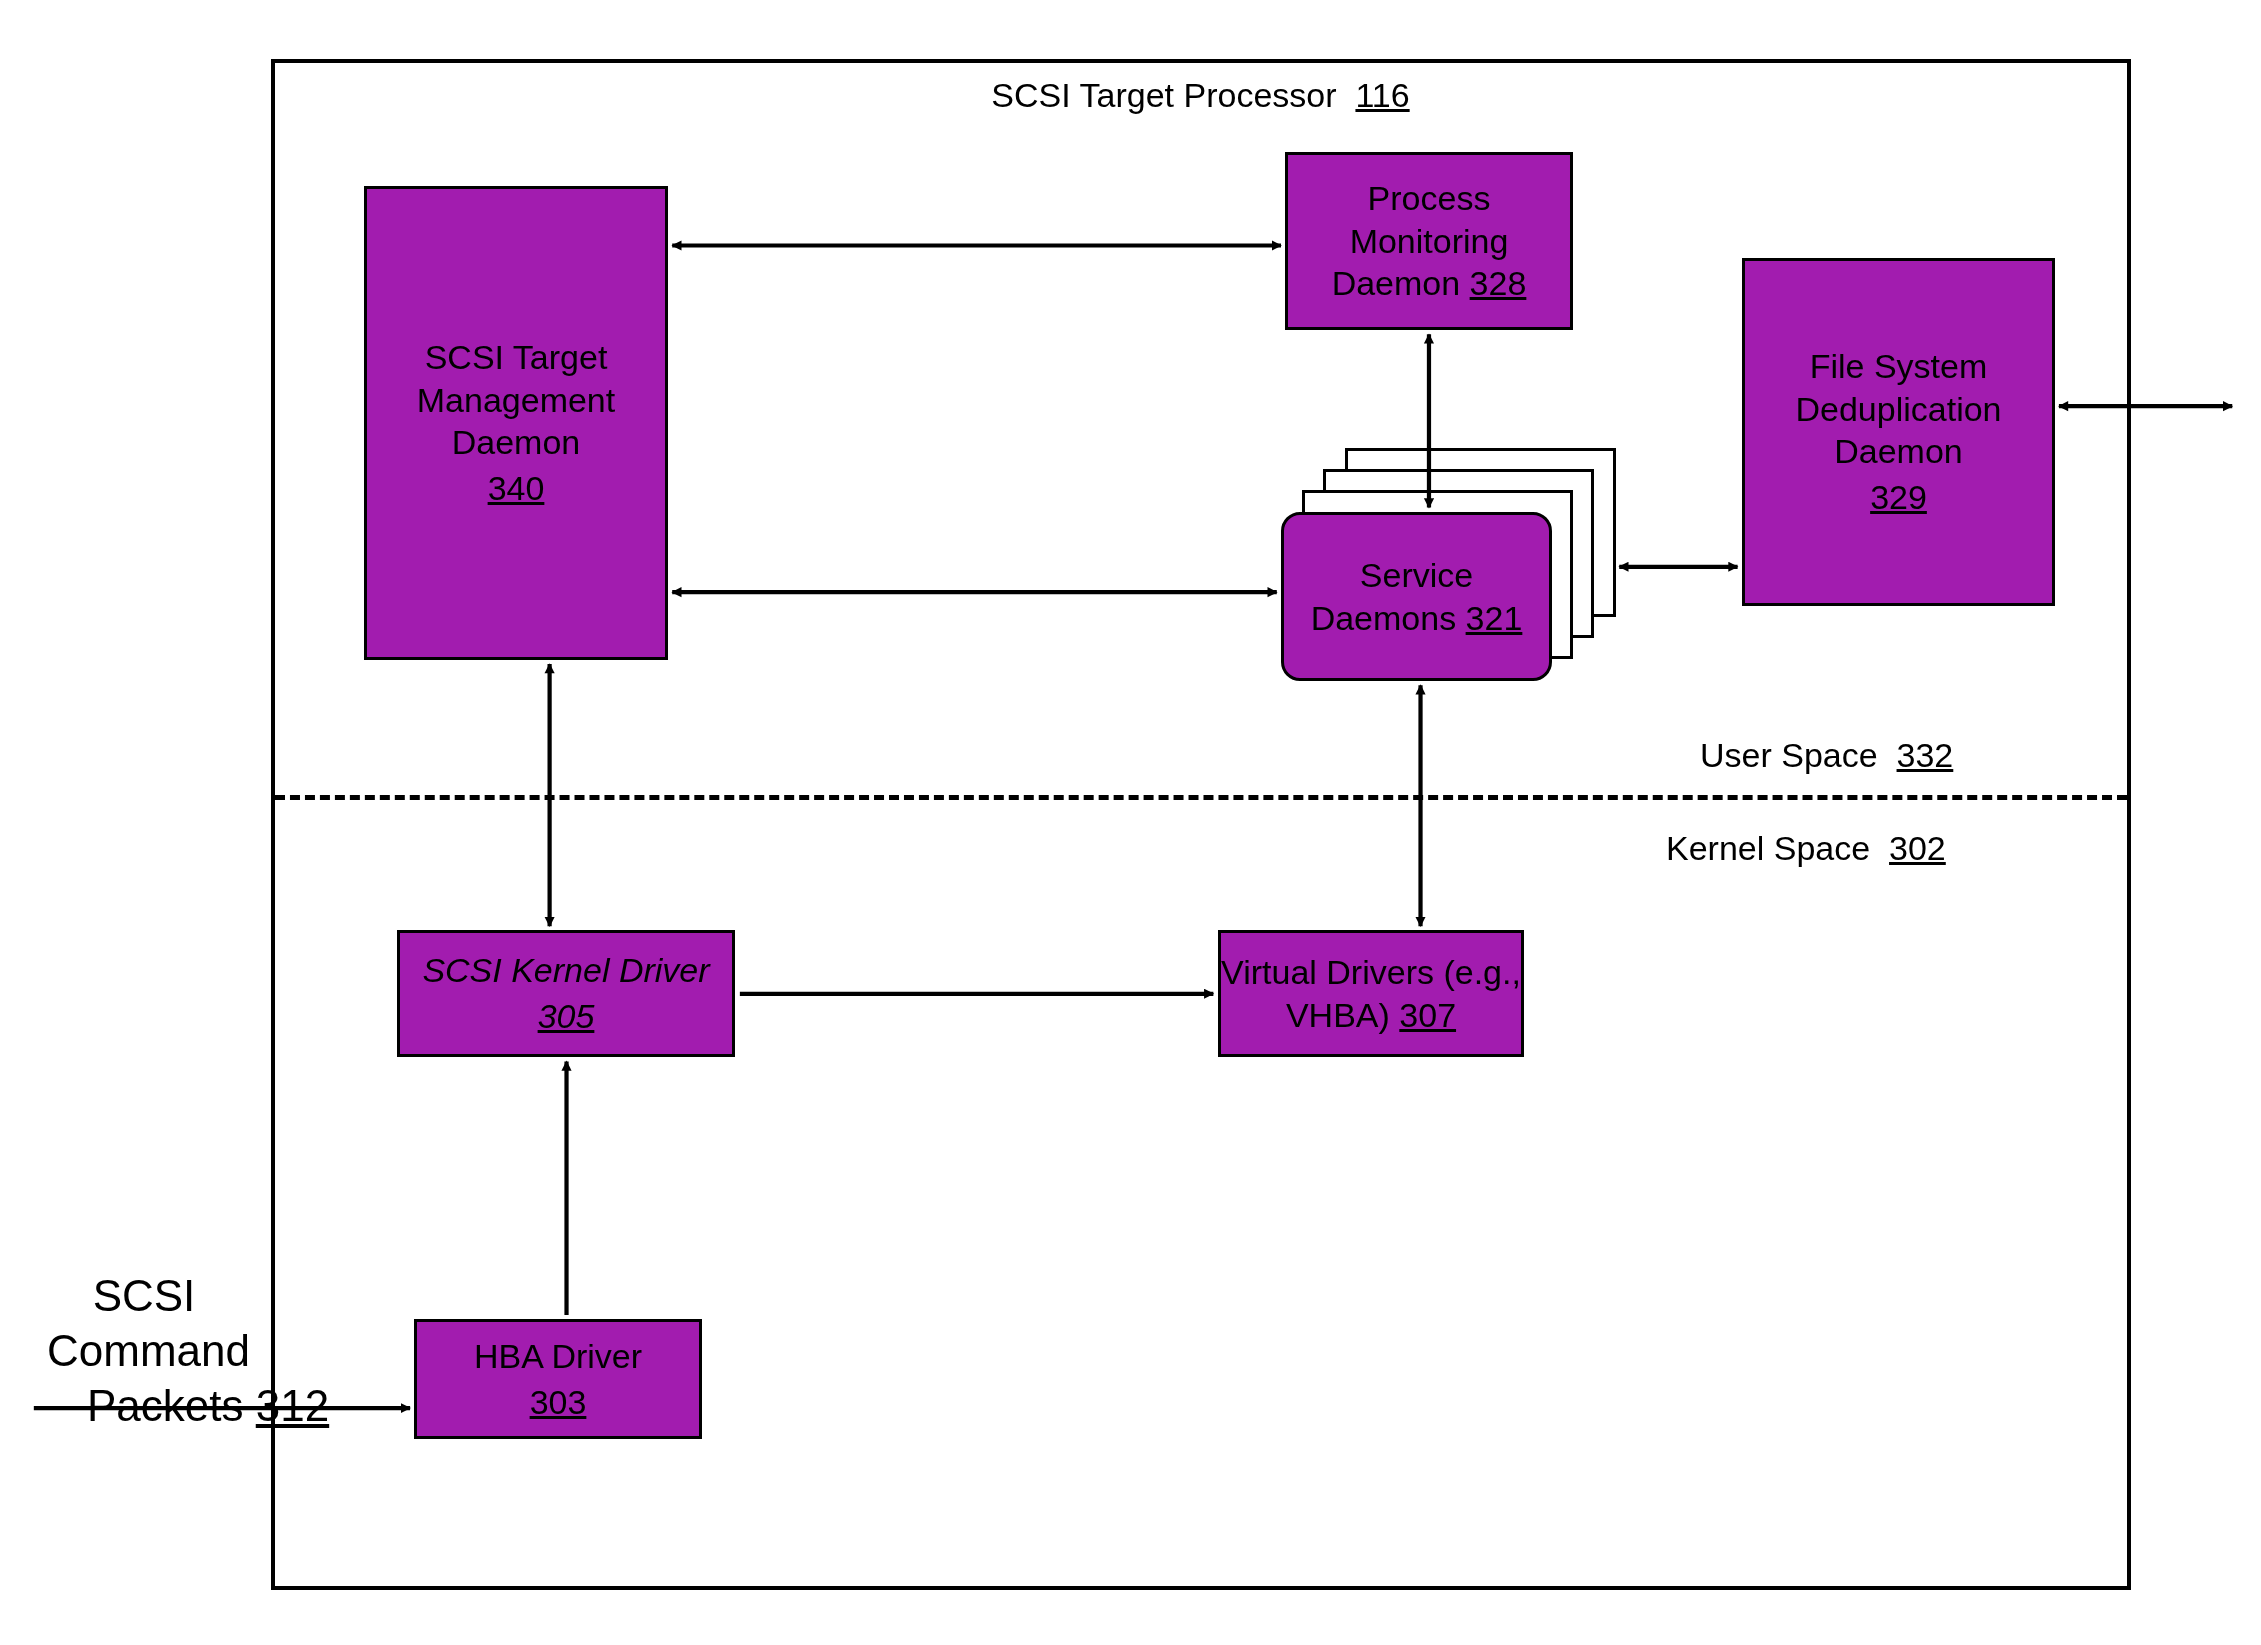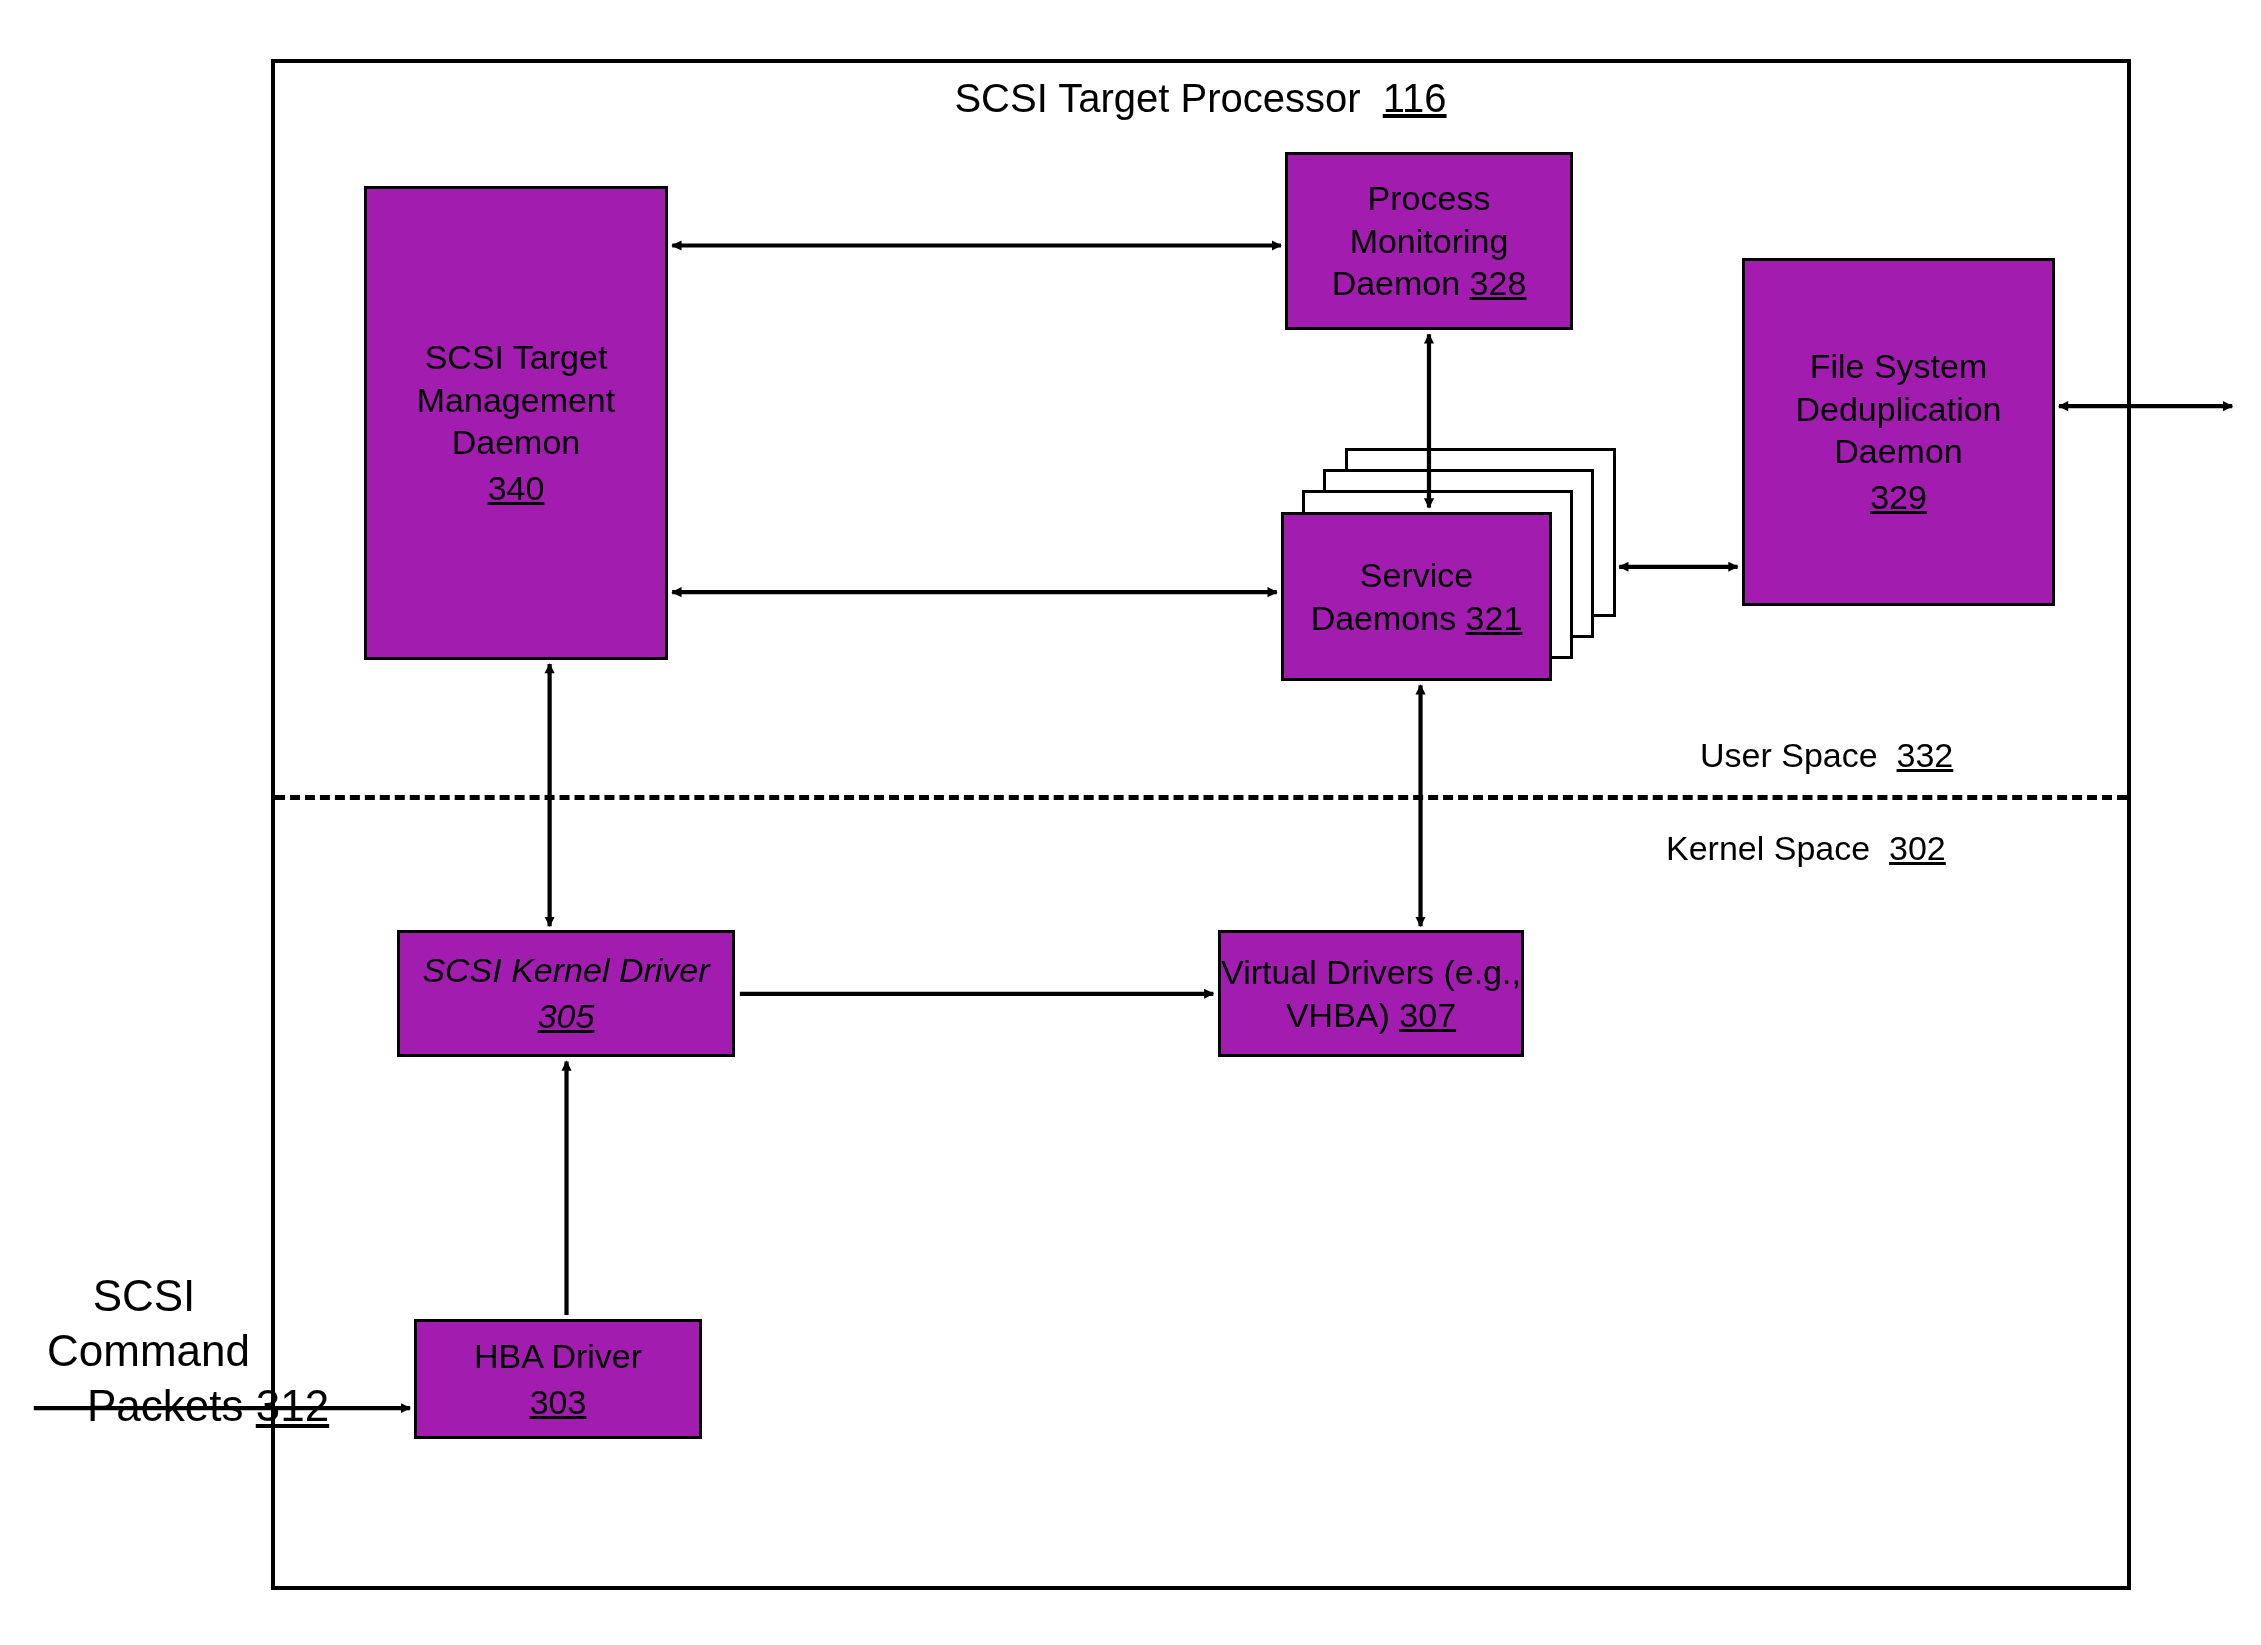--- a/index.html
+++ b/index.html
@@ -31,21 +31,21 @@
     text-decoration: underline;
     margin-top: 3.4px;
   }
   .outer {
     position: absolute;
     border: 4.2px solid #000;
     box-sizing: border-box;
   }
   .title {
     position: absolute;
-    font-size: 40px;
+    font-size: 34px;
     text-align: center;
     width: 507px;
   }
   .title .ref { text-decoration: underline; }
   .label {
     position: absolute;
     font-size: 34px;
     white-space: nowrap;
   }
   .label .ref { text-decoration: underline; }
@@ -114,21 +114,21 @@
   <div class="box" style="left:1742px; top:222px; width:313px; height:348px;margin-top:36px;">
     <span>File System</span>
     <span>Deduplication</span>
     <span>Daemon</span>
     <span class="ref">329</span>
   </div>
 
   <div class="stack-layer" style="left:1345px; top:448px; width:271px; height:169px;"></div>
   <div class="stack-layer" style="left:1323px; top:469px; width:271px; height:169px;"></div>
   <div class="stack-layer" style="left:1302px; top:490px; width:271px; height:169px;"></div>
-  <div class="box" style="left:1281px; top:512px; width:271px; height:169px;">
+  <div class="box" style="left:1281px; top:512px; width:271px; height:169px;border-radius:19px;">
     <span>Service</span>
     <span style="display:inline;">
       <span>Daemons</span>&nbsp;<span class="ref">321</span>
     </span>
   </div>
 
   <div class="box" style="left:397px; top:930px; width:338px; height:127px;font-style:italic;">
     <span>SCSI Kernel Driver</span>
     <span class="ref">305</span>
   </div>

